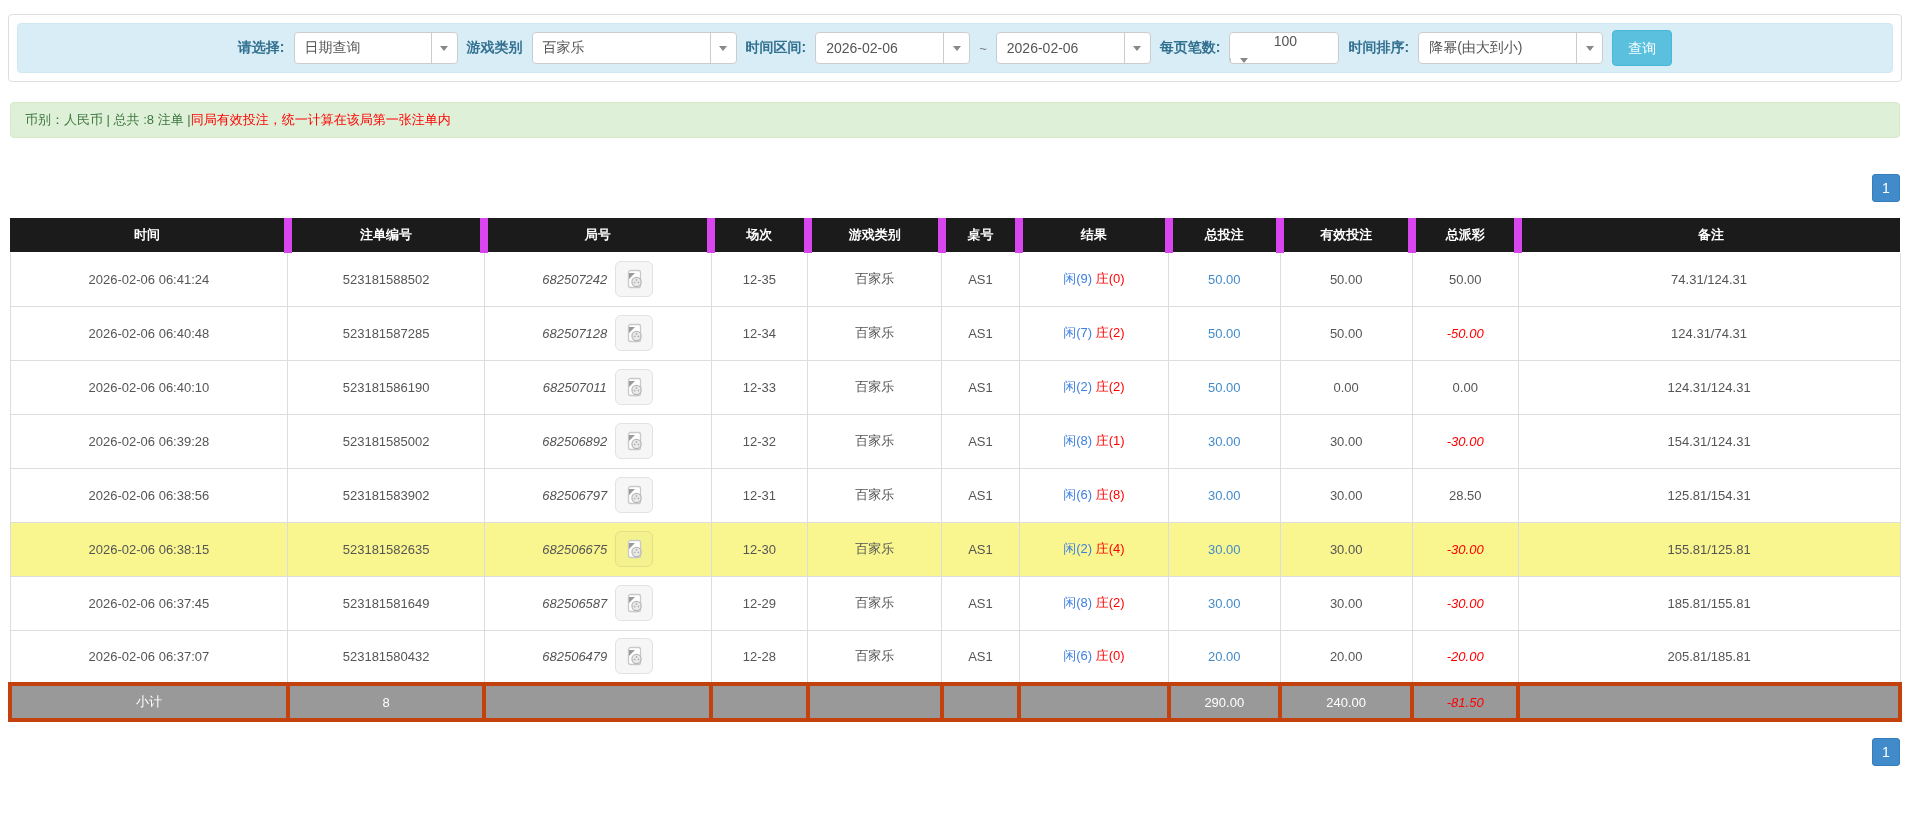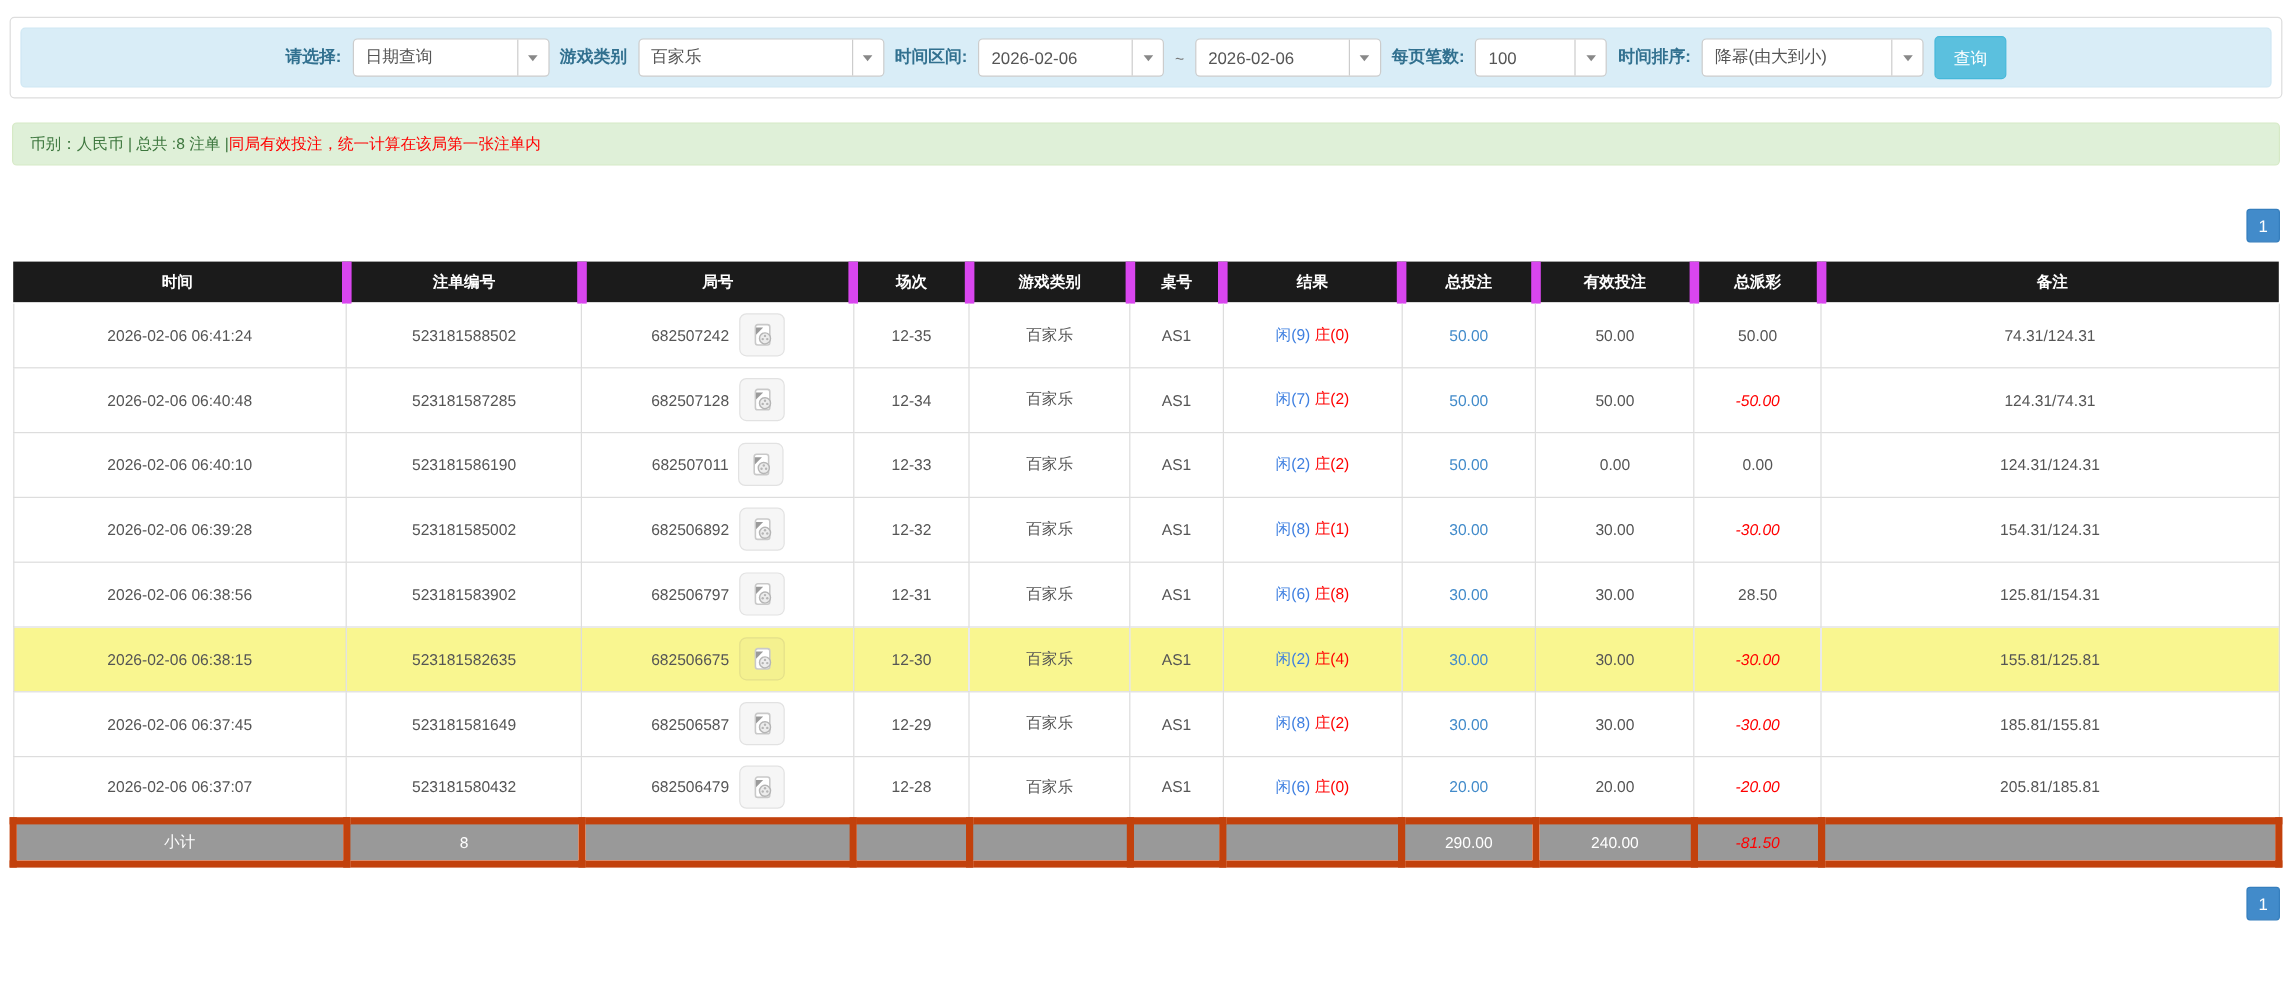--- a/index.html
+++ b/index.html
@@ -29,21 +29,21 @@
   .sel .sel-arrow {
     width:26px; align-self:stretch; border-left:1px solid #ccc;
     display:flex; align-items:center; justify-content:center;
   }
   .sel .sel-arrow::after {
     content:""; width:0; height:0;
     border-left:4px solid transparent; border-right:4px solid transparent;
     border-top:5px solid #888;
   }
   .w150 { width:164px; } .w205 { width:205px; } .w155 { width:155px; }
-  .w110 { width:110px; } .w185 { width:185px; }
+  .w110 { width:110px;flex-direction:column; } .w185 { width:185px; }
   .btn-search {
     background:#5bc0de; border:1px solid #46b8da; color:#fff; font-size:14px;
     border-radius:4px; padding:8px 15px; cursor:pointer; line-height:1;
     height:36px;
   }
 
   
   .alert-bar {
     background:#dff0d8; border:1px solid #d6e9c6; border-radius:4px;
     display:flex; align-items:center; justify-content:flex-start;
@@ -70,31 +70,31 @@
   .records th:last-child { border-right:none; }
   .records tbody td {
     border:1px solid #ddd; height:54px; text-align:center; color:#555;
     padding:0 4px; background:#fff; overflow:hidden; white-space:nowrap;
   }
   .records tr.highlight td { background:#f9f690; }
   .records .result .player { color:#3e7fe0; }
   .records .result .banker { color:#f00; }
   .betlink { color:#428bca; text-decoration:none; cursor:pointer; }
   .neg { color:#f00 !important;font-style:italic; }
-  .round-wrap { display:inline-flex; align-items:center; gap:8px; justify-content:center; }
+  .round-wrap { display:inline-flex; align-items:center; gap:8px; justify-content:center;font-style:italic; }
   .video-btn {
     width:38px; height:36px; background:#f6f6f6; border:1px solid #e2e2e2;
     border-radius:6px; cursor:pointer; display:inline-flex; align-items:center;
     justify-content:center; padding:0;
   }
   tr.highlight .video-btn { background:#f4f18f; border-color:#e4e08a; }
 
   
   .records tr.summary td {
-    background:#999; color:#fff; height:36px; border:6px solid #c2410c; font-size:13px;
+    background:#999; color:#fff; height:36px; border:4px solid #c2410c; font-size:13px;
   }
 </style>
 </head>
 <body>
 
 <div class="page">
 
 
   <div class="filter-panel">
     <div class="filter-well">

